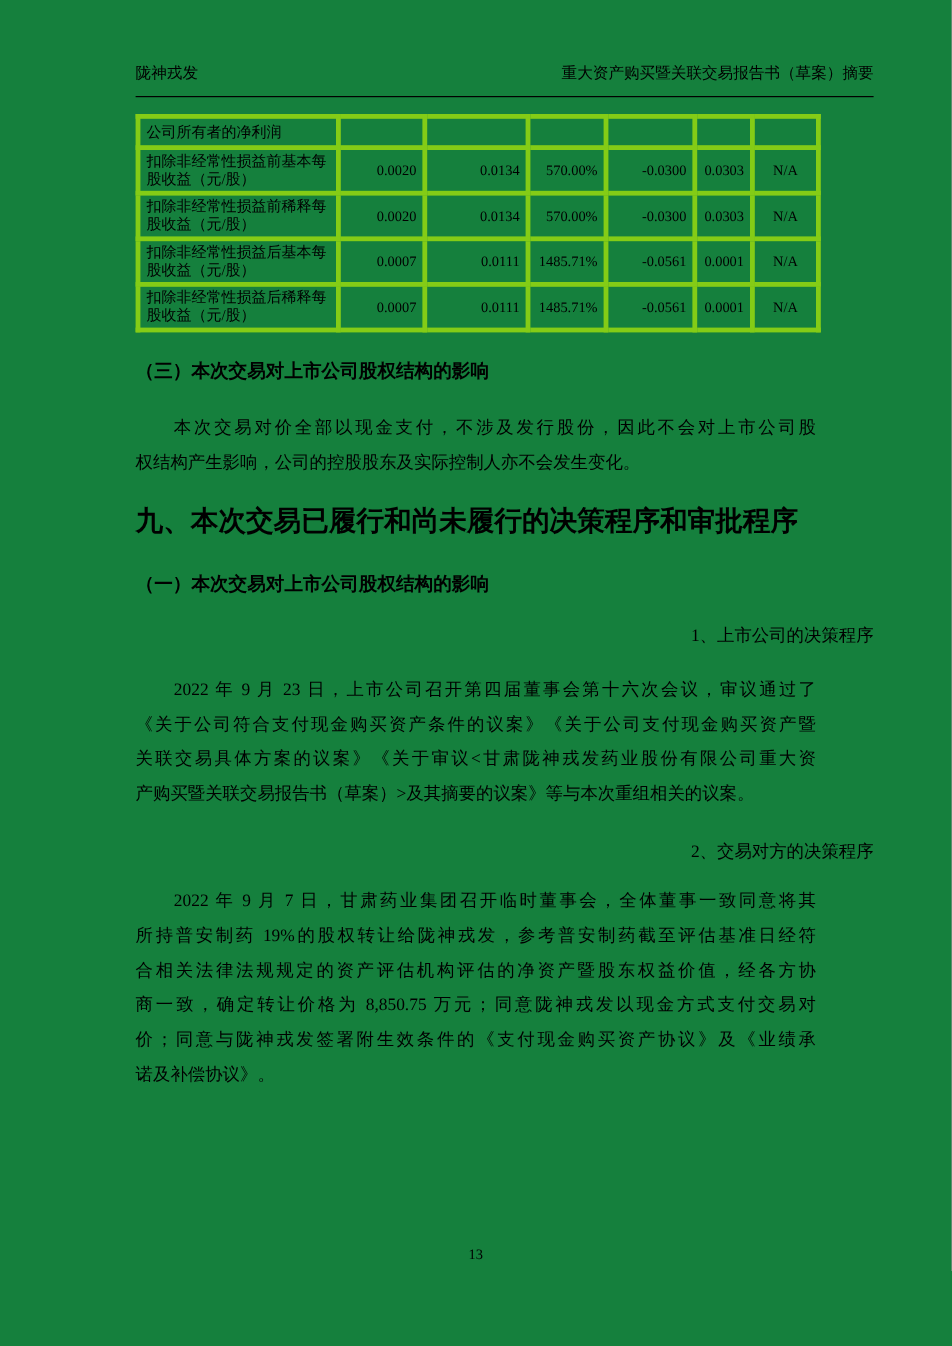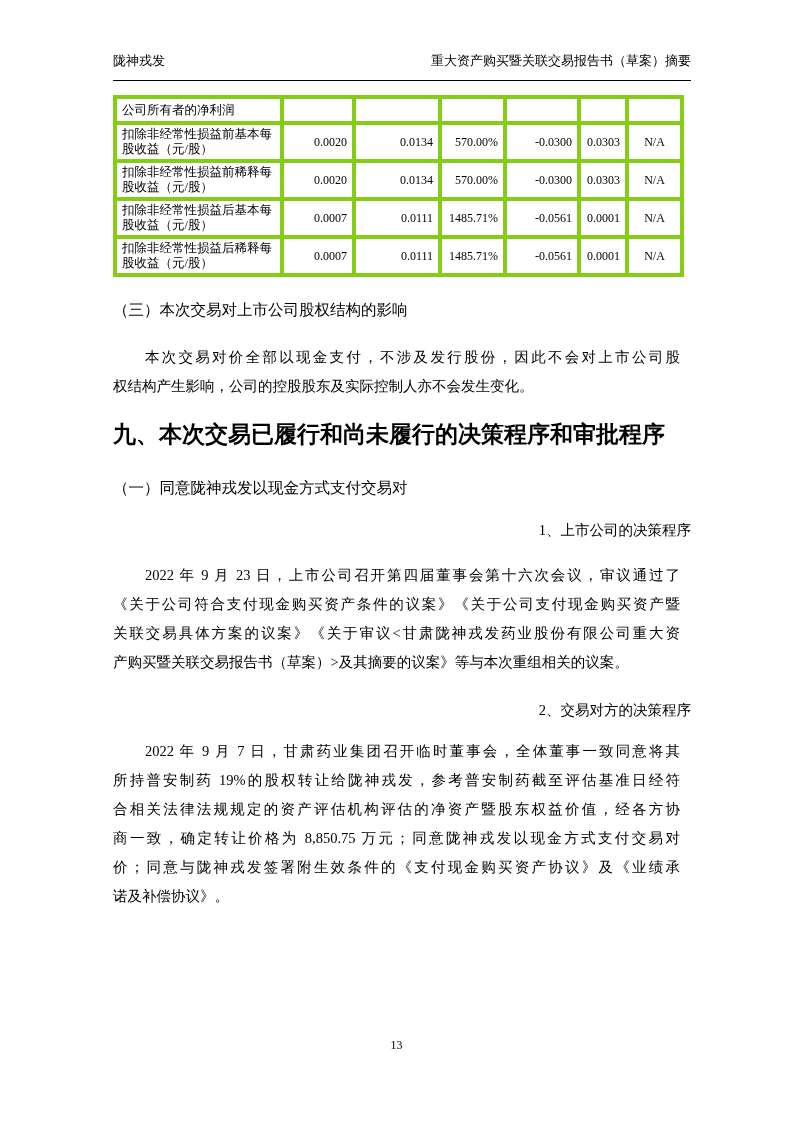--- a/index.html
+++ b/index.html
@@ -2,24 +2,24 @@
 <html><head>
 <meta charset="utf-8">
 <style>
   * { margin: 0; padding: 0; box-sizing: border-box; }
   html, body { background: #9c9c9c; }
   .page {
     position: relative;
     width: 793px;
     height: 1122px;
     margin: 0 auto;
-    background: #ffffff;
+    background: #15803d;
     color: #000000;
     font-family: "Liberation Serif", "DejaVu Serif", serif;
-    padding: 52px 102px 0 113px;
+    padding: 52px 65px 0 113px;
     overflow: hidden;
   }
   
   .doc-header {
     display: flex;
     justify-content: space-between;
     align-items: flex-end;
     font-size: 13px;
     line-height: 18px;
     padding-bottom: 10px;
@@ -57,21 +57,21 @@
     white-space: nowrap;
   }
   .para .line.last { text-align-last: left; }
   .para .line.indent { padding-left: 2.2em; }
   .p1 { margin-top: 19px; }
   .p2 { margin-top: 23px; }
   .p3 { margin-top: 21px; }
   .p4 { margin-top: 17px; }
   .h-sub {
     font-family: "Liberation Sans", "DejaVu Sans", sans-serif;
-    font-weight: normal;
+    font-weight: bold;
     font-size: 15.5px;
     line-height: 21px;
     margin-top: 22px;
   }
   .h-sub.h-one { margin-top: 29px; }
   .h-main {
     font-family: Liberation Mono, monospace;
     font-weight: bold;
     font-size: 23px;
     line-height: 23px;
@@ -166,21 +166,21 @@
 
   <div class="h-sub">（三）本次交易对上市公司股权结构的影响</div>
 
   <div class="para p2">
     <div class="line indent">本次交易对价全部以现金支付，不涉及发行股份，因此不会对上市公司股</div>
     <div class="line last">权结构产生影响，公司的控股股东及实际控制人亦不会发生变化。</div>
   </div>
 
   <div class="h-main">九、本次交易已履行和尚未履行的决策程序和审批程序</div>
 
-  <div class="h-sub h-one">（一）同意陇神戎发以现金方式支付交易对</div>
+  <div class="h-sub h-one">（一）本次交易对上市公司股权结构的影响</div>
 
   <div class="list-item li-1">1、上市公司的决策程序</div>
 
   <div class="para p3">
     <div class="line indent">2022 年 9 月 23 日，上市公司召开第四届董事会第十六次会议，审议通过了</div>
     <div class="line">《关于公司符合支付现金购买资产条件的议案》《关于公司支付现金购买资产暨</div>
     <div class="line">关联交易具体方案的议案》《关于审议&lt;甘肃陇神戎发药业股份有限公司重大资</div>
     <div class="line last">产购买暨关联交易报告书（草案）&gt;及其摘要的议案》等与本次重组相关的议案。</div>
   </div>
 

